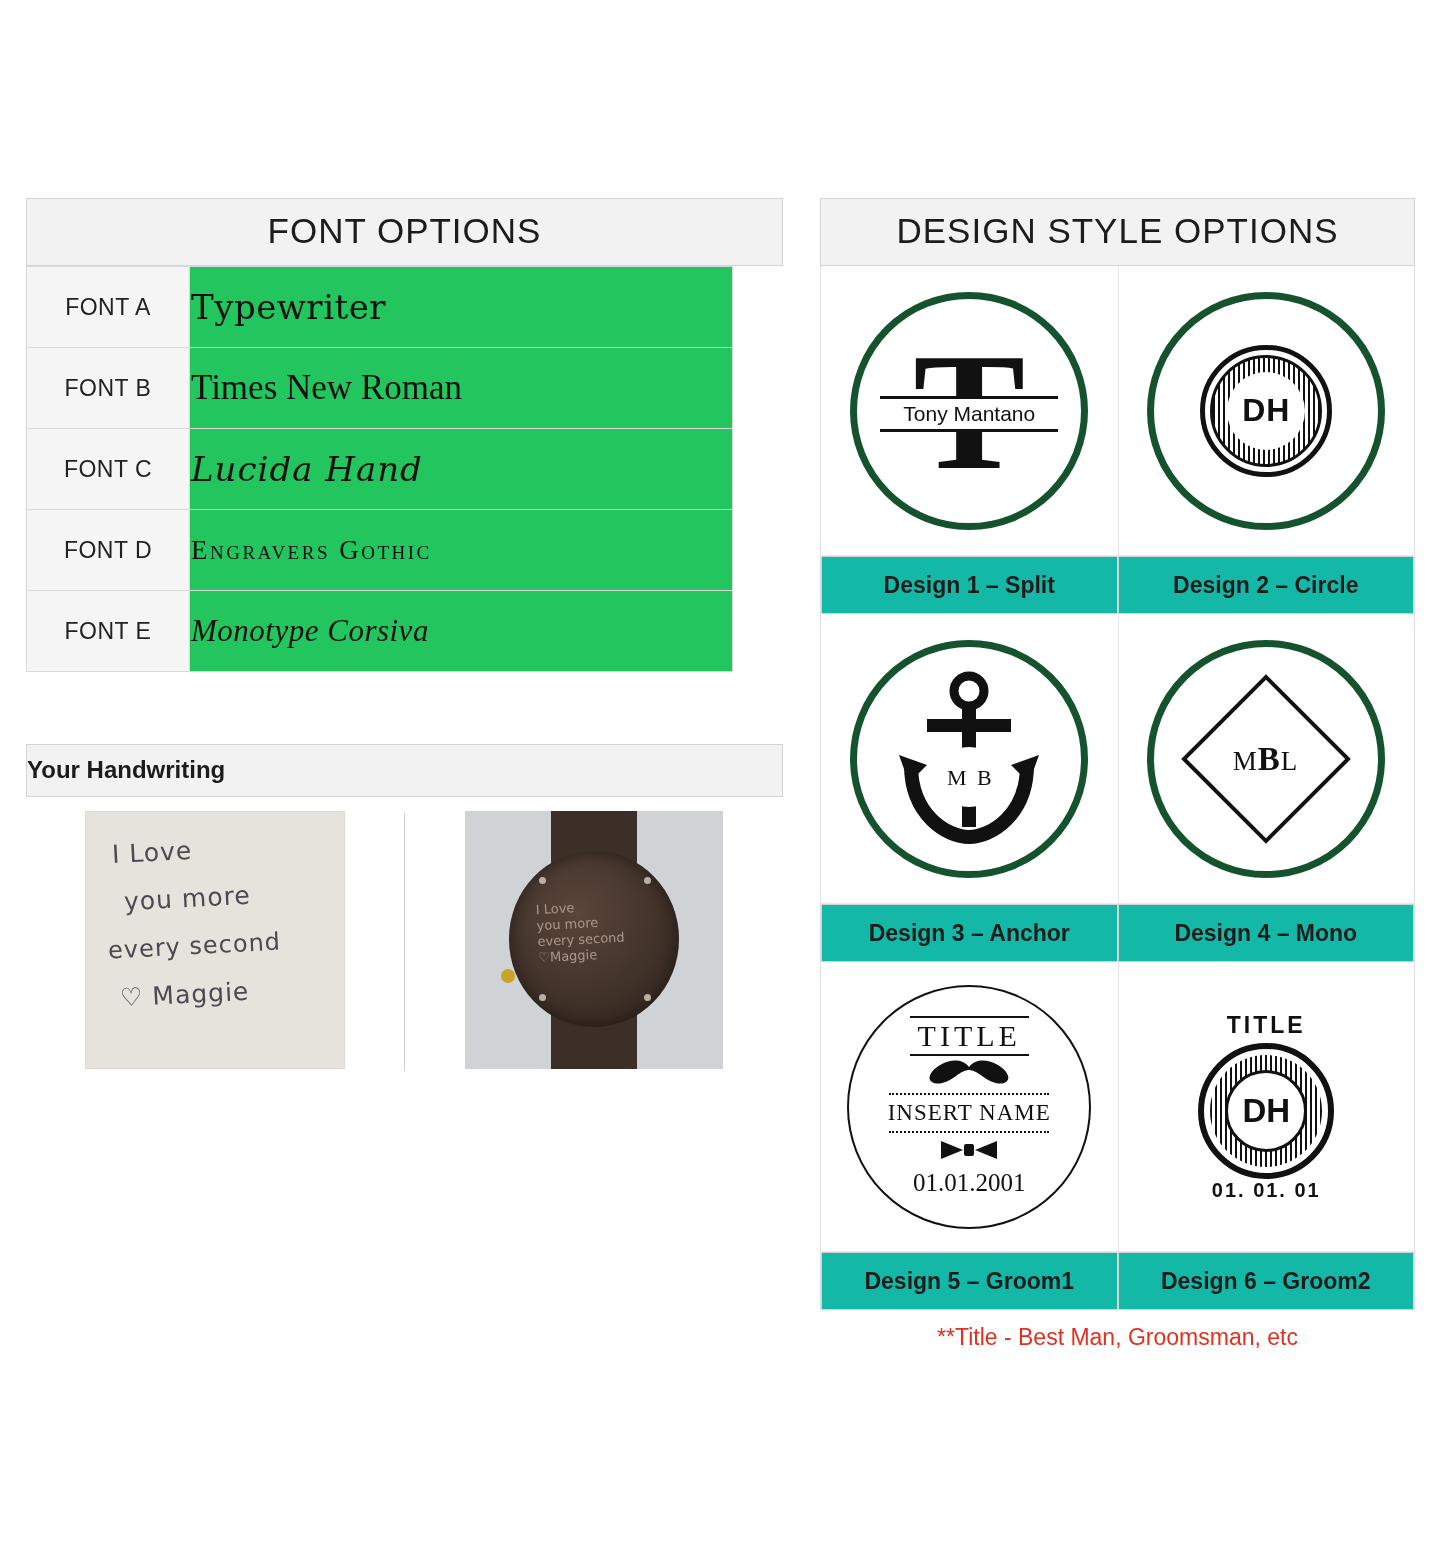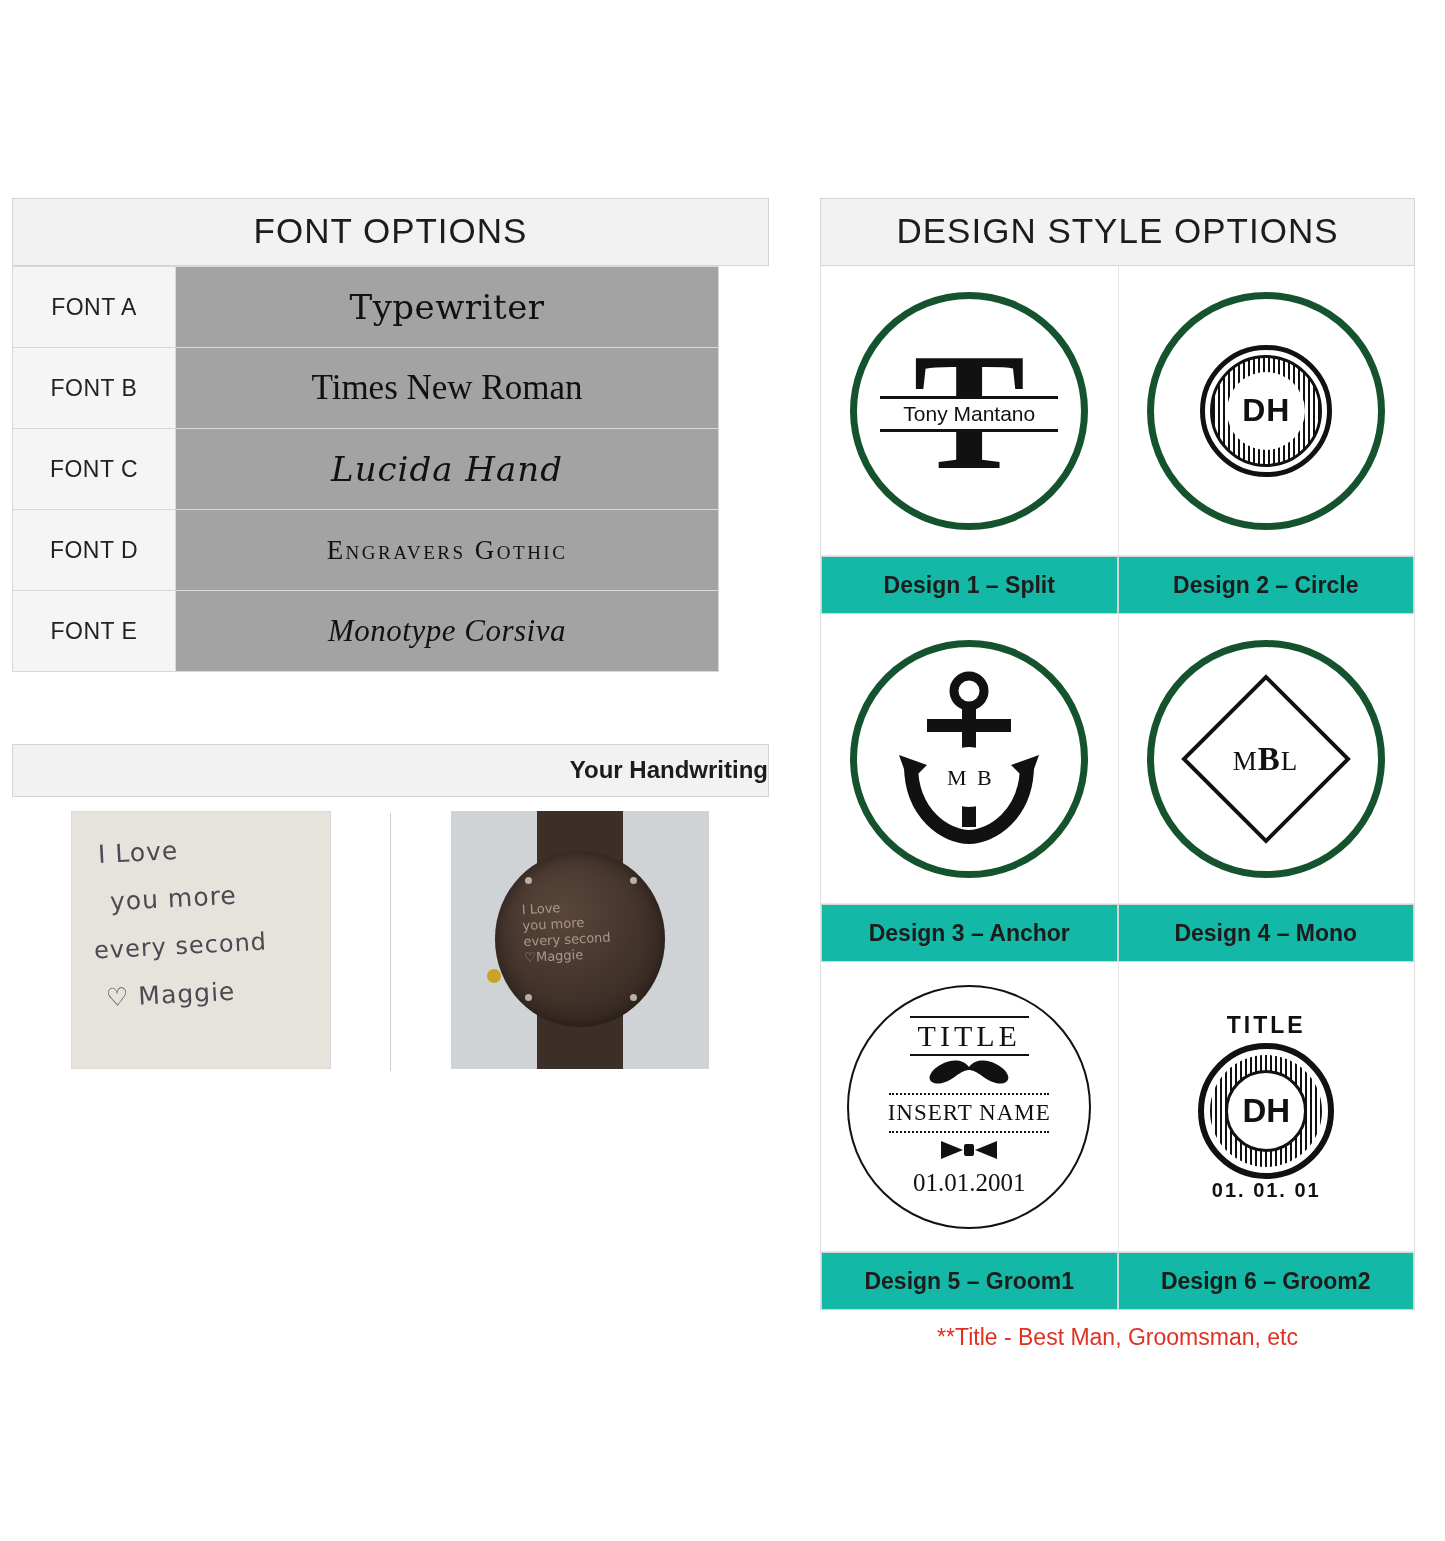--- a/index.html
+++ b/index.html
@@ -12,21 +12,21 @@
   }
   .page {
     position: relative;
     width: 1445px; height: 1541px;
     background: #ffffff;
   }
 
   
   .left-col {
     position: absolute;
-    left: 12px; top: 198px;
+    left: 26px; top: 198px;
     width: 757px;
   }
 
   .panel-header {
     background: #f2f2f2;
     border: 1px solid #d4d4d4;
     text-align: center;
     font-size: 35px;
     font-weight: 500;
     letter-spacing: 1px;
@@ -47,35 +47,35 @@
   }
   .font-label {
     width: 163px;
     background: #f5f5f5;
     text-align: center;
     font-size: 23px;
     letter-spacing: 0.5px;
     color: #222;
   }
   .font-sample {
-    text-align: center;
-    color: #111;
-    background: #a3a3a3;
+    text-align: left;
+    color: #111;
+    background: #22c55e;
   }
   .s-typewriter { font-family: "DejaVu Serif", serif; font-size: 34px; letter-spacing: 0.5px; }
   .s-times      { font-family: "Liberation Serif", serif; font-size: 35px; }
   .s-lucida     { font-family: "DejaVu Serif", serif; font-style: italic; font-size: 34px; letter-spacing: 1px; }
   .s-engravers  { font-family: "Liberation Serif", serif; font-size: 27px; font-variant: small-caps; letter-spacing: 2.5px; }
   .s-corsiva    { font-family: "Liberation Serif", serif; font-style: italic; font-size: 31px; letter-spacing: 0.5px; }
 
   .handwriting-header {
     margin-top: 72px;
     background: #f2f2f2;
     border: 1px solid #d4d4d4;
-    text-align: right;
+    text-align: left;
     font-size: 24px;
     font-weight: bold;
     color: #1c1c1c;
     padding: 11px 0 12px;
     width: 757px;
   }
 
   .hand-row {
     display: flex;
     width: 757px;

